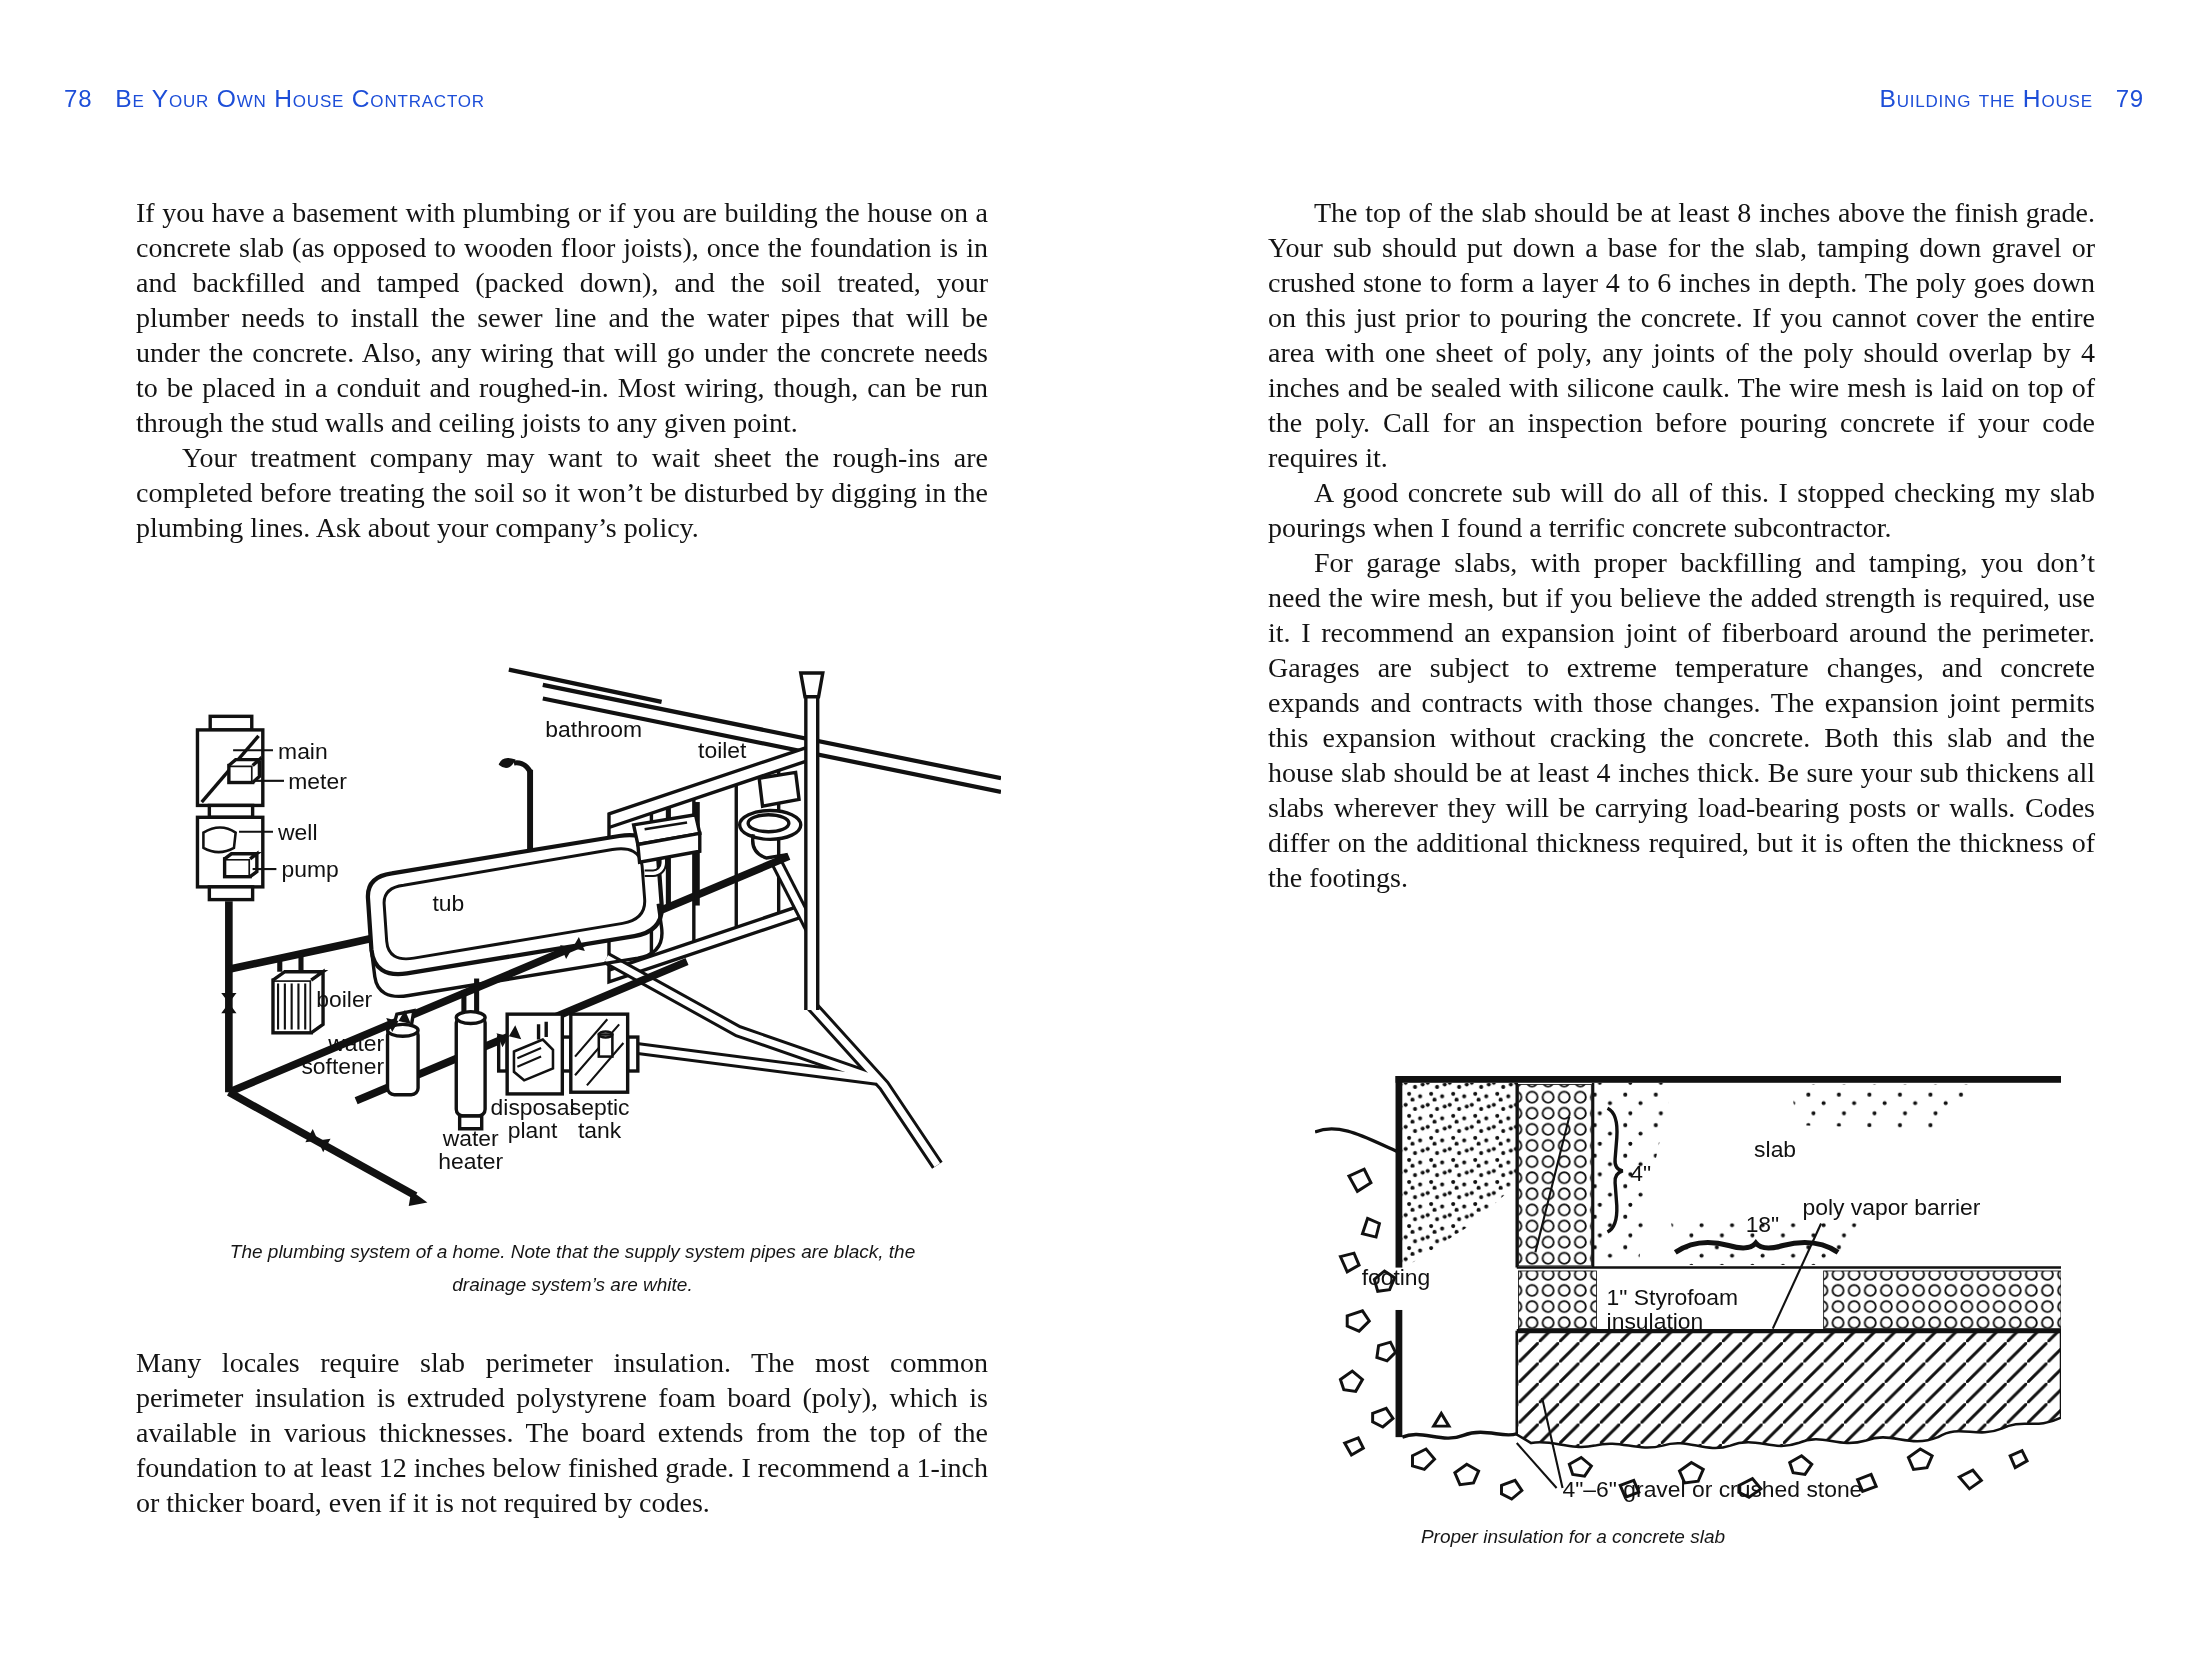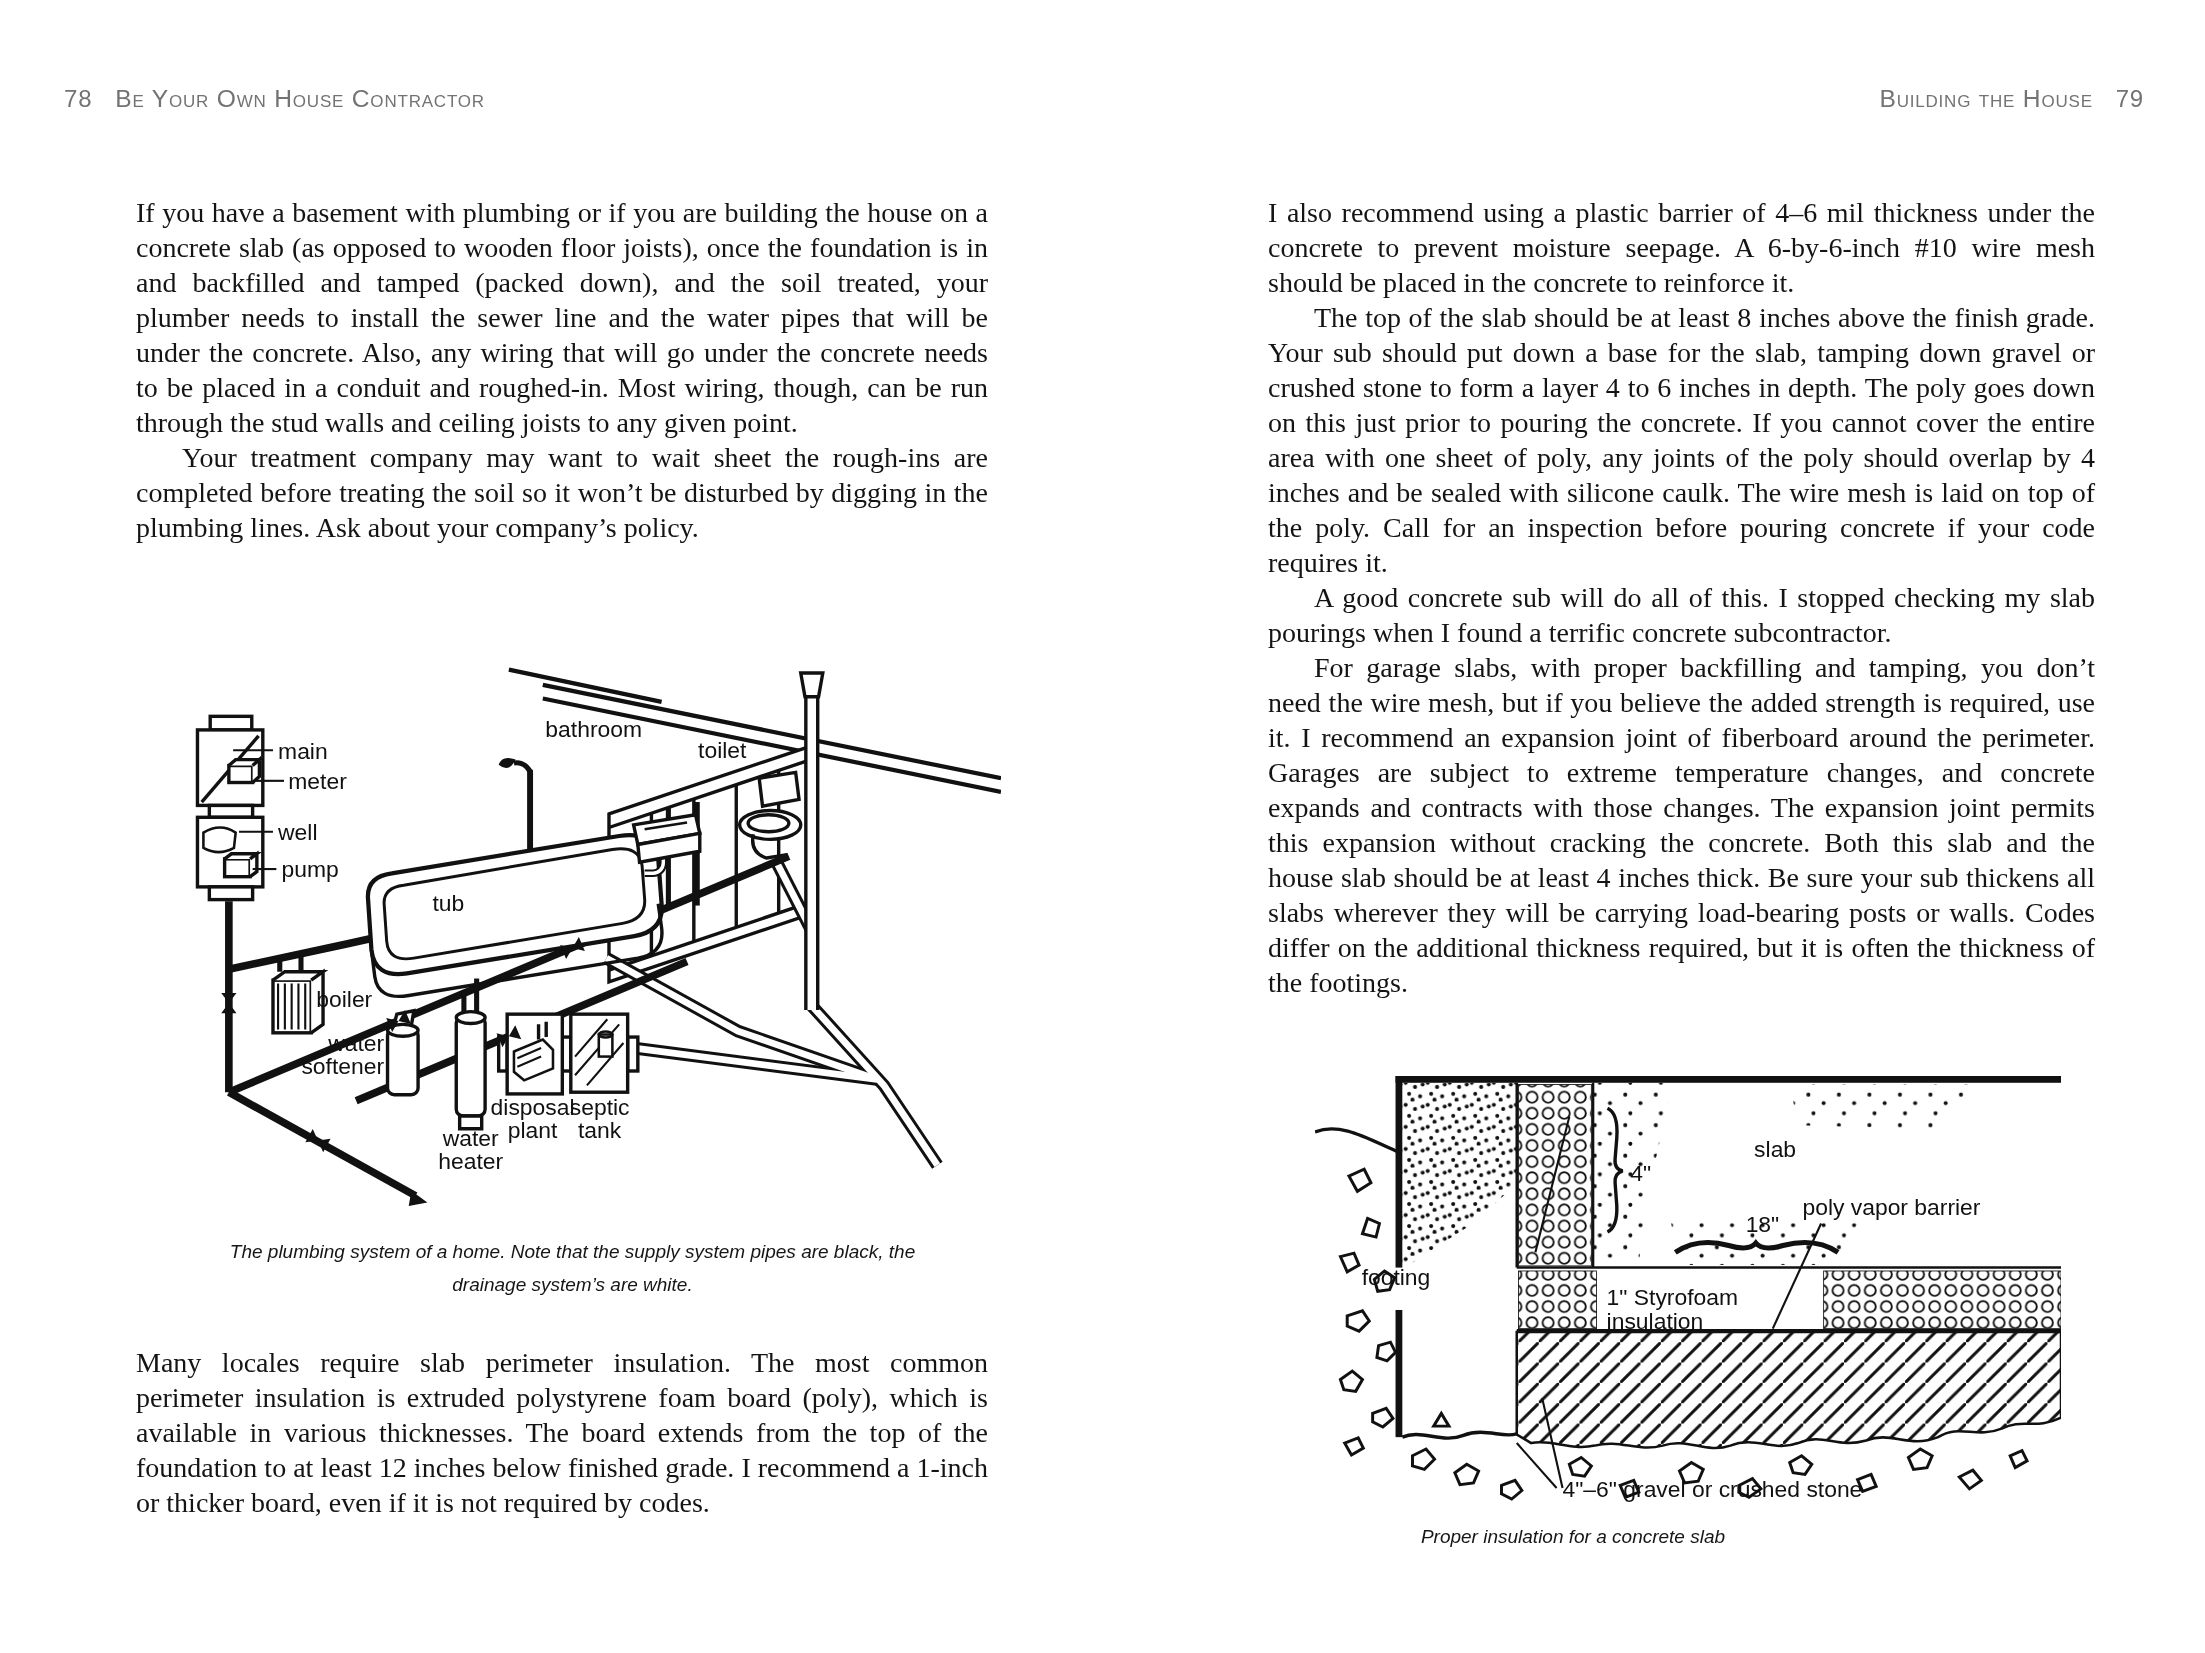--- a/index.html
+++ b/index.html
@@ -1,19 +1,19 @@
 <!DOCTYPE html>
 <html style="font-size:13.6px"><head>
 <meta charset="utf-8">
 <style>
   html,body{margin:0;padding:0;}
   body{width:2205px;height:1654px;background:#ffffff;position:relative;
        font-family:"Liberation Serif",serif;color:#141414;}
   .runhead{position:absolute;top:85px;font-family:"Liberation Sans",sans-serif;
-       font-variant:small-caps;font-size:24.6px;letter-spacing:0.8px;color:#737373;white-space:nowrap;}
+       font-variant:small-caps;font-size:24.6px;letter-spacing:0.8px;color:#1d4ed8;white-space:nowrap;}
   .runhead .pnum{font-variant:normal;font-size:24px;}
   #head-left{left:64px;}
   #head-right{right:61px;text-align:right;}
   .col{position:absolute;font-size:28px;line-height:35px;text-align:justify;}
   #col-left-top{left:136px;top:195px;width:852px;}
   #col-left-step7{left:136px;top:1345px;width:852px;}
   #col-right{left:1268px;top:195px;width:827px;}
   h2.step{font-size:31px;line-height:39px;margin:0 0 3.4px 0;font-weight:bold;}
   p{margin:0;}
   p.ind{text-indent:46px;}
@@ -223,21 +223,20 @@
 
 <div class="figcap" id="cap1">
   <div class="inner">The plumbing system of a home. Note that the supply system pipes are black, the drainage system’s are white.</div>
 </div>
 
 <div class="col" id="col-left-step7">
   <p>Many locales require slab perimeter insulation. The most common perimeter insulation is extruded polystyrene foam board (poly), which is available in various thicknesses. The board extends from the top of the foundation to at least 12 inches below finished grade. I recommend a 1-inch or thicker board, even if it is not required by codes.</p>
 </div>
 
 <div class="col" id="col-right">
-  <p>I also recommend using a plastic barrier of 4–6 mil thickness under the concrete to prevent moisture seepage. A 6-by-6-inch #10 wire mesh should be placed in the concrete to reinforce it.</p>
   <p class="ind">The top of the slab should be at least 8 inches above the finish grade. Your sub should put down a base for the slab, tamping down gravel or crushed stone to form a layer 4 to 6 inches in depth. The poly goes down on this just prior to pouring the concrete. If you cannot cover the entire area with one sheet of poly, any joints of the poly should overlap by 4 inches and be sealed with silicone caulk. The wire mesh is laid on top of the poly. Call for an inspection before pouring concrete if your code requires it.</p>
   <p class="ind">A good concrete sub will do all of this. I stopped checking my slab pourings when I found a terrific concrete subcontractor.</p>
   <p class="ind">For garage slabs, with proper backfilling and tamping, you don’t need the wire mesh, but if you believe the added strength is required, use it. I recommend an expansion joint of fiberboard around the perimeter. Garages are subject to extreme temperature changes, and concrete expands and contracts with those changes. The expansion joint permits this expansion without cracking the concrete. Both this slab and the house slab should be at least 4 inches thick. Be sure your sub thickens all slabs wherever they will be carrying load-bearing posts or walls. Codes differ on the additional thickness required, but it is often the thickness of the footings.</p>
 </div>
 
 <svg id="fig2" width="746" height="450" viewBox="0 0 880 530">
   <defs>
     <pattern id="dots" width="26" height="26" patternUnits="userSpaceOnUse">
       <g fill="#111">
           <circle cx="3" cy="4" r="2.4"></circle>

